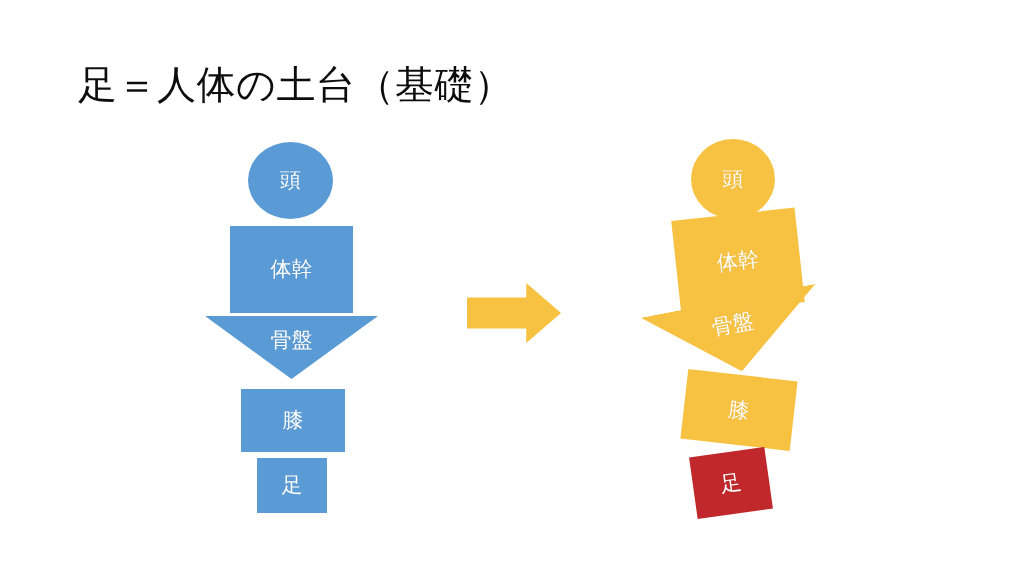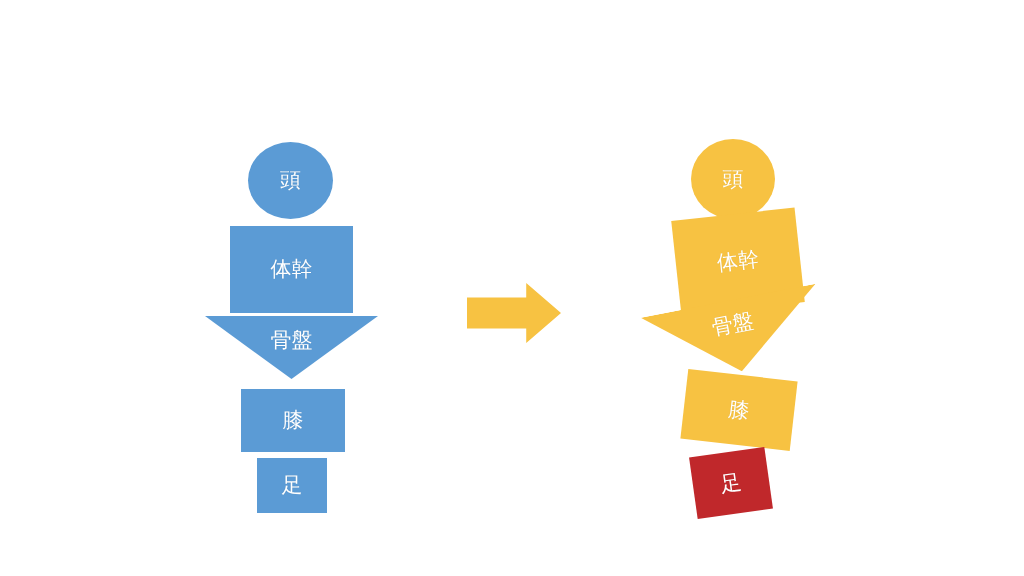--- a/index.html
+++ b/index.html
@@ -143,20 +143,21 @@
     width: 76px; height: 62px;
     background: #C0282B;
     transform: rotate(-8deg);
   }
 </style>
 </head>
 <body>
 
 <div id="slide">
 
+  <div id="slide-title">足＝人体の土台（基礎）</div>
 
   <div class="figure">
 
     <div class="shape circle" id="L-head">
       <span class="lbl">頭</span>
     </div>
 
     <div class="shape" id="L-trunk">
       <span class="lbl">体幹</span>
     </div>

